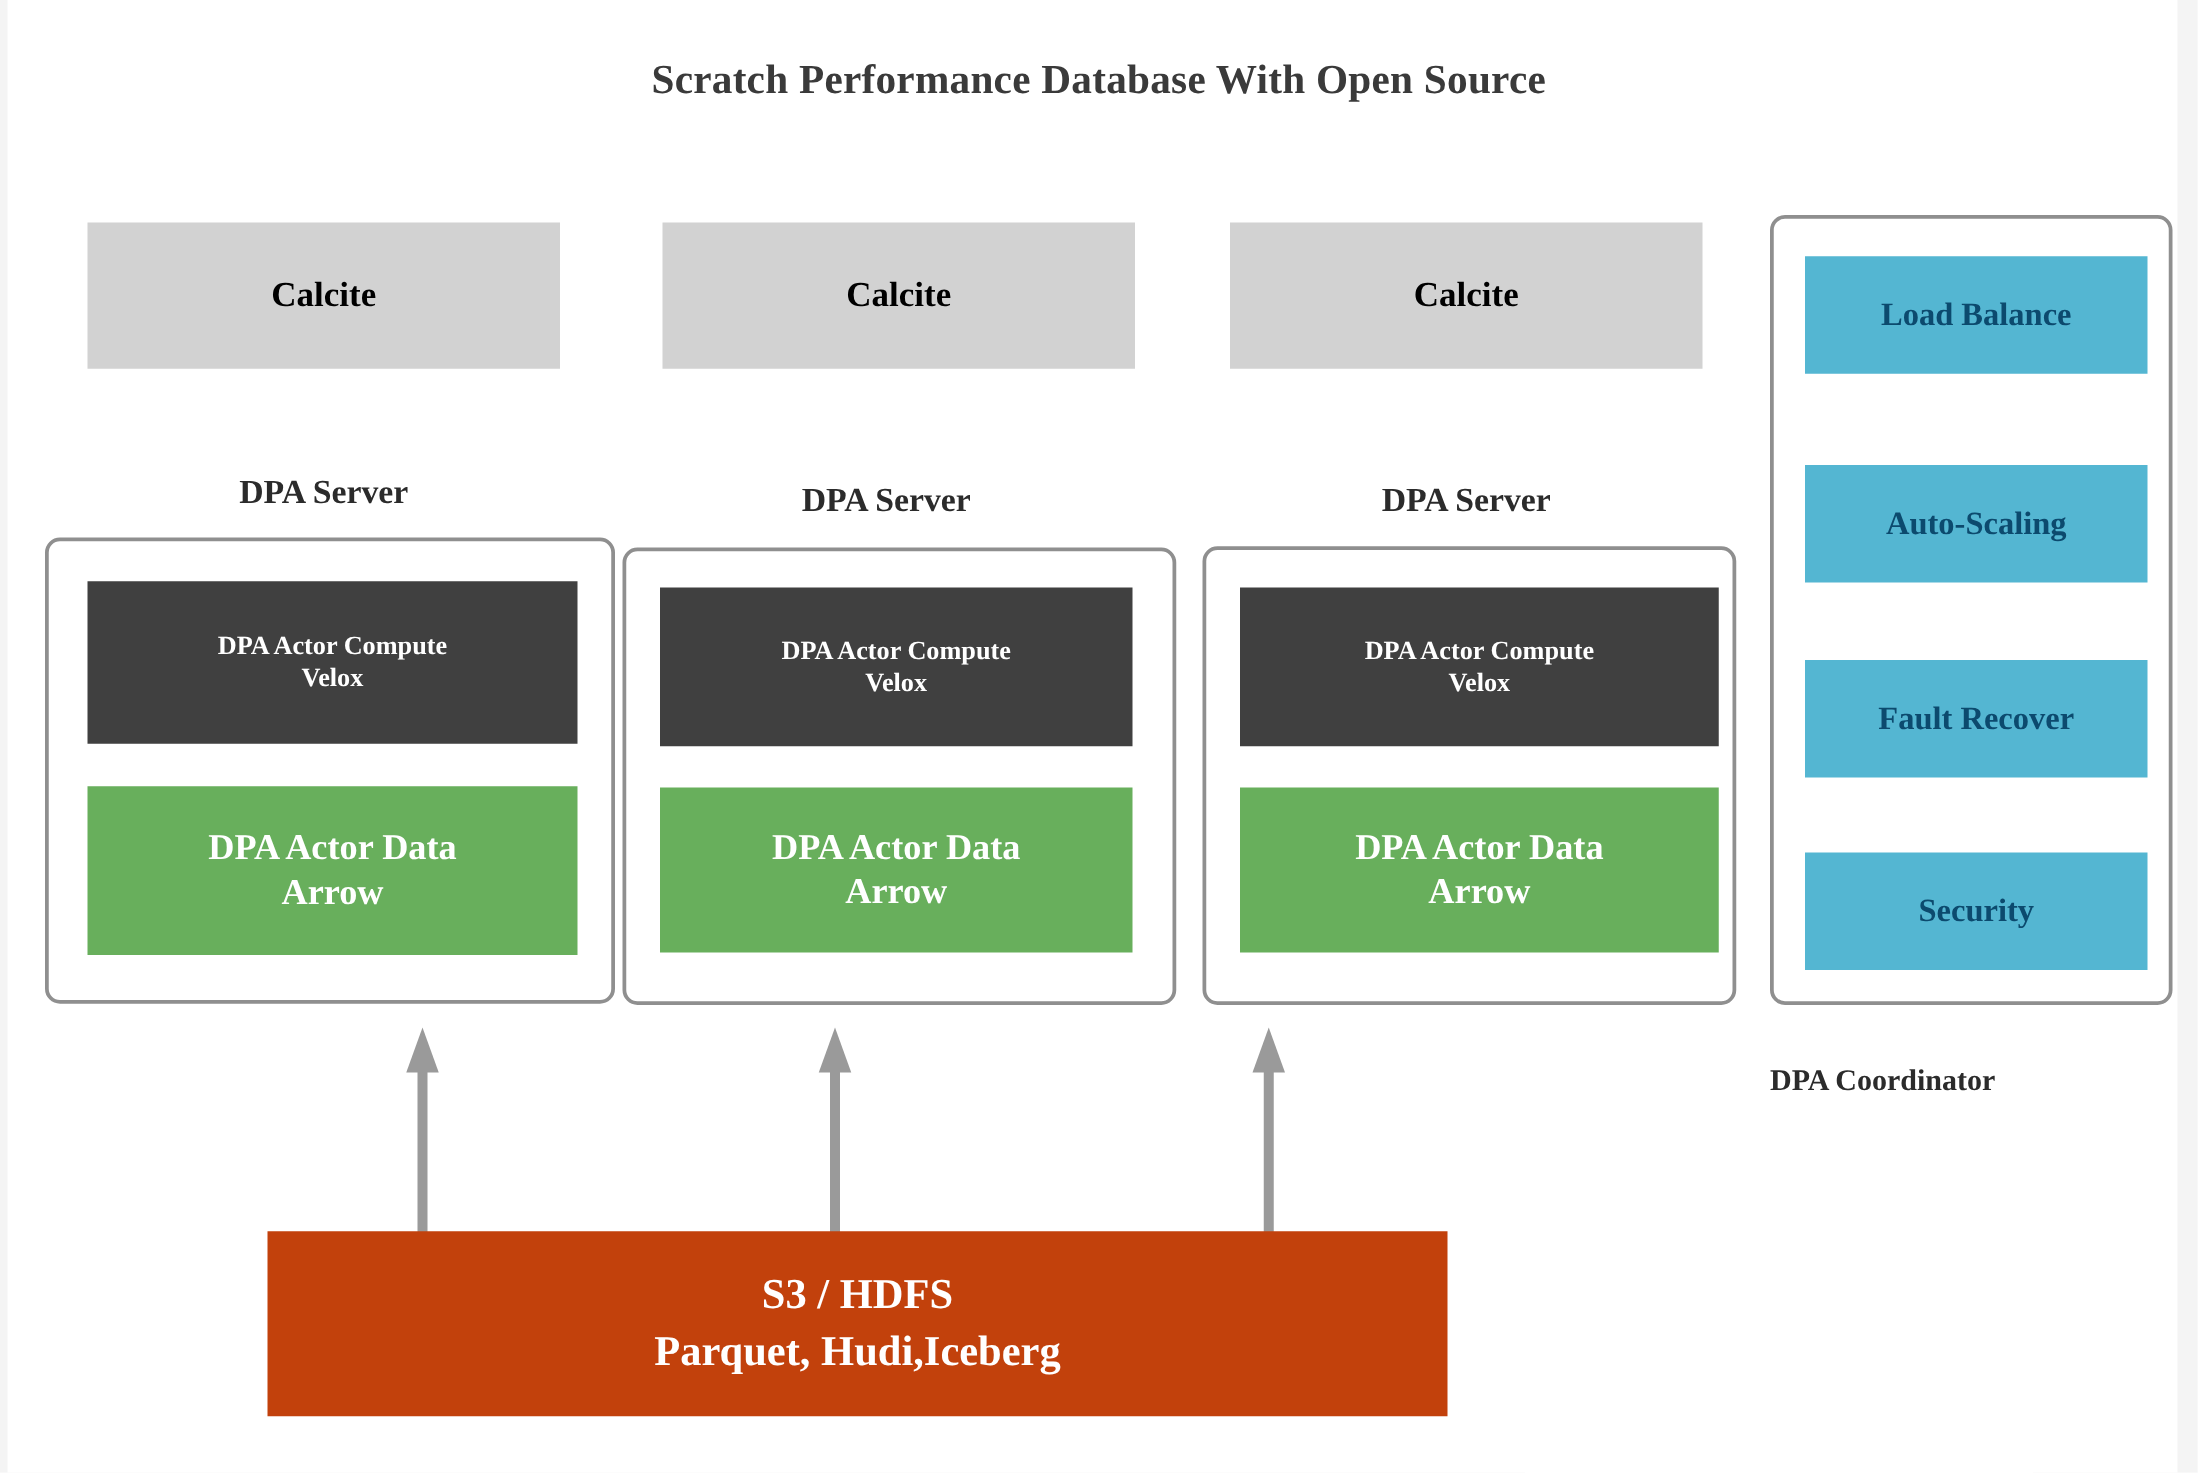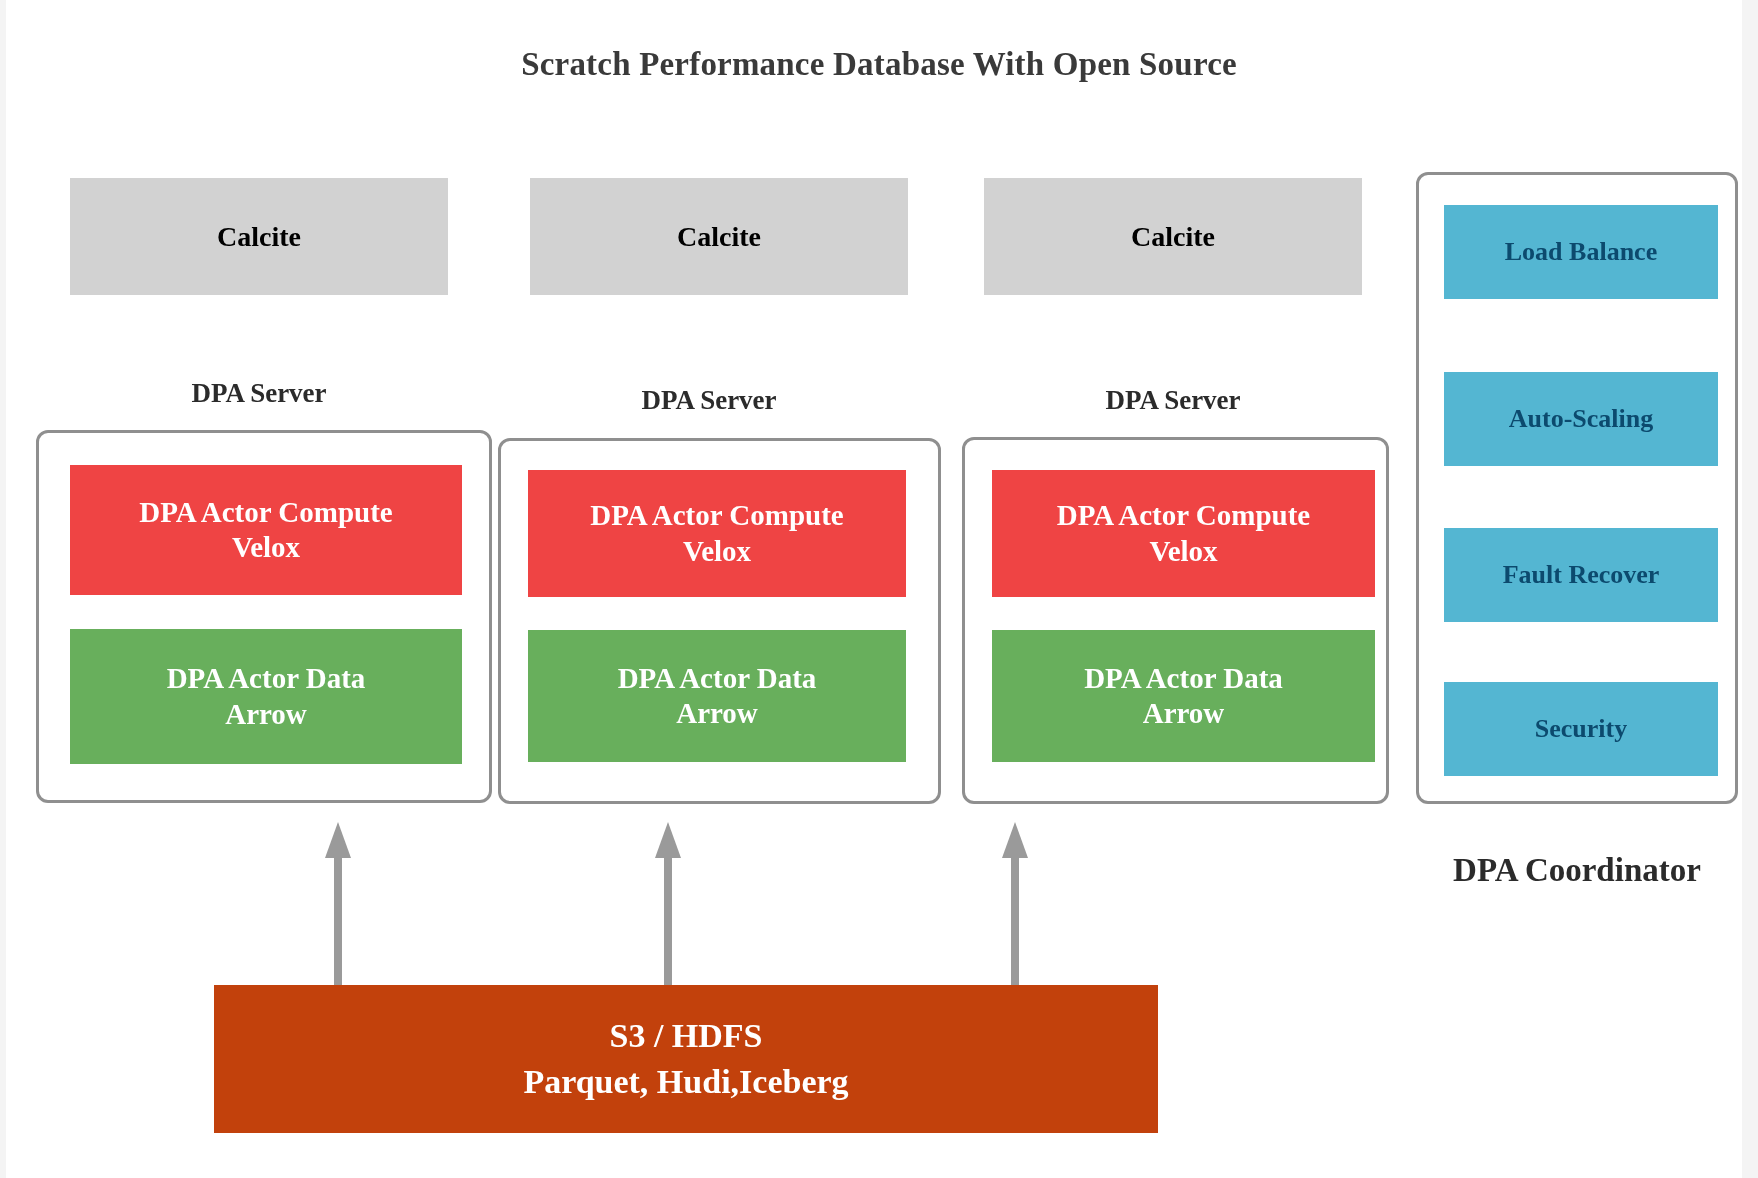--- a/index.html
+++ b/index.html
@@ -50,42 +50,42 @@
   .actor{
     position:absolute;
     display:flex;flex-direction:column;
     align-items:center;justify-content:center;
     color:#ffffff;font-weight:bold;
     line-height:1.22;
     text-align:center;
   }
   .actor .l1{display:block;}
   .actor .l2{display:block;}
-  .actor-compute{background:#ef4444;font-size:29px;}
+  .actor-compute{background:#404040;font-size:21px;}
   .actor-data{background:#68af5c;font-size:29px;}
 
   .coord-panel{
     position:absolute;
     background:#ffffff;
     border:3px solid #8f8f8f;
     border-radius:12px;
     box-sizing:border-box;
   }
   .coord-item{
     position:absolute;
     background:#54b6d2;
     display:flex;align-items:center;justify-content:center;
     color:#0c4a6e;font-weight:bold;font-size:26px;
     text-align:center;
     white-space:nowrap;
   }
   .coord-label{
     position:absolute;
-    text-align:center;
-    font-size:33px;font-weight:bold;color:#2b2b2b;
+    text-align:left;
+    font-size:24px;font-weight:bold;color:#2b2b2b;
     white-space:nowrap;
   }
 
   .storage{
     position:absolute;
     background:#c2410c;
     display:flex;flex-direction:column;
     align-items:center;justify-content:center;
     color:#ffffff;font-weight:bold;font-size:34px;
     line-height:1.34;text-align:center;

